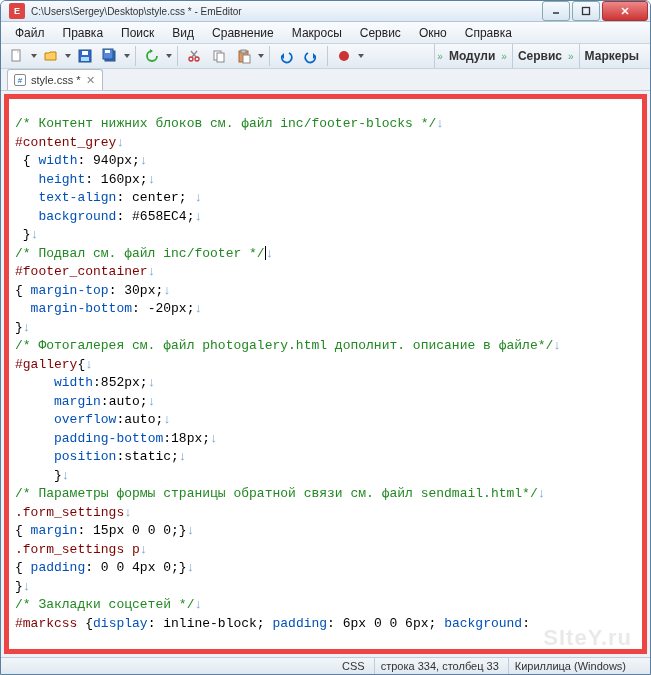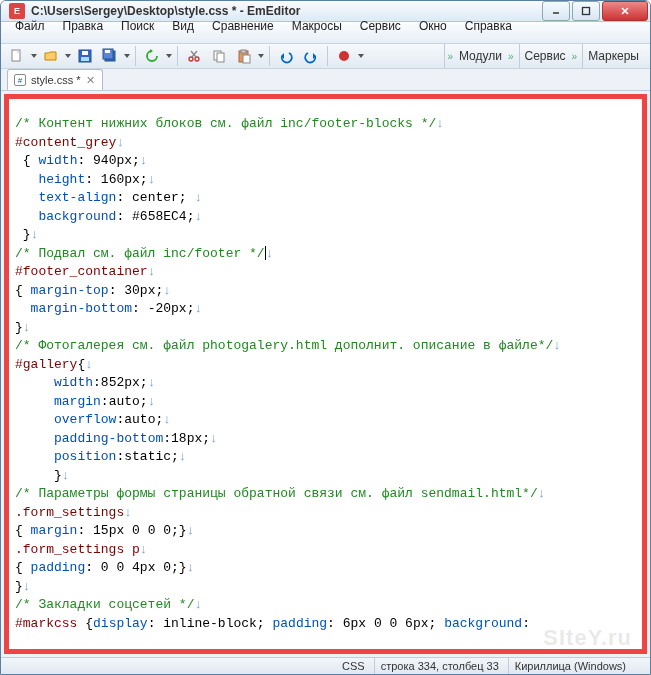--- a/index.html
+++ b/index.html
@@ -1,35 +1,35 @@
 <!DOCTYPE html>
 <html><head>
 <meta charset="utf-8">
 <style>
 * { box-sizing: border-box; margin: 0; padding: 0; }
 body { font-family: "Segoe UI", Tahoma, sans-serif; font-size: 12px; background: #fff; width: 651px; height: 675px; overflow: hidden; }
 .window { width: 651px; height: 675px; border: 1px solid #5a7fa0; border-radius: 6px 6px 0 0; overflow: hidden; display: flex; flex-direction: column; background: #f0f0f0; }
 .titlebar { height: 30px; background: linear-gradient(#f8fbfe, #dde9f5); display: flex; align-items: center; padding: 0 2px 0 8px; border-bottom: 1px solid #b0c4d8; }
 .titlebar .app-icon { width: 16px; height: 16px; background: #d44; border-radius: 2px; margin-right: 6px; display: inline-flex; align-items: center; justify-content: center; color:#fff; font-size:9px; font-weight:bold;}
-.titlebar .title { flex: 1; color: #333; font-size: 12px; font-weight: bold; }
+.titlebar .title { flex: 1; color: #333; font-size: 10px; }
 .winbtns { display: flex; gap: 0; }
 .winbtn { width: 28px; height: 20px; display: flex; align-items: center; justify-content: center; border: 1px solid #8aa; border-radius: 3px; margin-left: 2px; background: linear-gradient(#f5faff,#d8e6f2); }
 .winbtn.close { width: 46px; background: linear-gradient(#e88,#c33); border-color:#a33; color:#fff; }
 .winbtn svg { width: 10px; height: 10px; }
-.menubar { height: 22px; background: linear-gradient(#fafcfe,#e8eef5); display: flex; align-items: flex-end; padding: 8px 6px; border-bottom: 1px solid #c8d4e0; gap: 2px; }
+.menubar { height: 22px; background: linear-gradient(#fafcfe,#e8eef5); display: flex; align-items: center; padding: 8px 6px; border-bottom: 1px solid #c8d4e0; gap: 2px; }
 .menubar span { padding: 2px 8px; color: #222; cursor: default; }
 .toolbar { height: 30px; background: linear-gradient(#f6f9fc,#e2eaf2); display: flex; align-items: center; padding: 0 4px; border-bottom: 1px solid #c8d4e0; gap: 1px; }
 .tbtn { width: 24px; height: 24px; display: flex; align-items: center; justify-content: center; border: 1px solid transparent; border-radius: 3px; }
 .tbtn svg { width: 16px; height: 16px; }
 .tsep { width: 1px; height: 20px; background: #c0ccd8; margin: 0 3px; }
 .tdrop { width:8px; display:flex; align-items:center; justify-content:center;}
 .tdrop svg { width:6px; height:4px;}
 .rt-group { display:flex; align-items:center; height:24px; padding:0 4px 0 2px; border-left:1px solid #c0ccd8; gap:3px;}
 .rt-group .chev { color:#5a7; font-size:10px; }
-.rt-group .lbl { color:#333; padding:0 3px;}
+.rt-group .lbl { color:#333; padding:0 3px;font-weight:bold;}
 .tabbar { height: 24px; background: #eef2f6; display: flex; align-items: flex-end; padding: 0 6px; border-bottom: 1px solid #c0ccd8; }
 .tab { height: 21px; background: #fff; border: 1px solid #b0bcc8; border-bottom: none; border-radius: 3px 3px 0 0; display: flex; align-items: center; padding: 0 6px; gap: 5px; font-size: 11px; color:#333;}
 .tab .ti { width:12px; height:12px; background:#fff; border:1px solid #888; border-radius:2px; display:flex; align-items:center; justify-content:center; font-size:8px; color:#06c;}
 .tab .tx { width:10px; height:10px; display:flex; align-items:center; justify-content:center; color:#888;}
 .editor-wrap { flex:1; padding: 3px; background:#eef2f6; }
 .editor { width:100%; height:100%; background:#fff; border:5px solid #ef4444; overflow:auto; padding: 16px 6px; font-family: "Courier New", monospace; font-size: 13px; line-height: 18.5px; color:#000; position:relative;}
 .editor .ln { white-space: pre; }
 .c-comment { color: #228822; }
 .c-sel { color: #800000; text-align: center; }
 .c-prop { color: #0050b8; }

